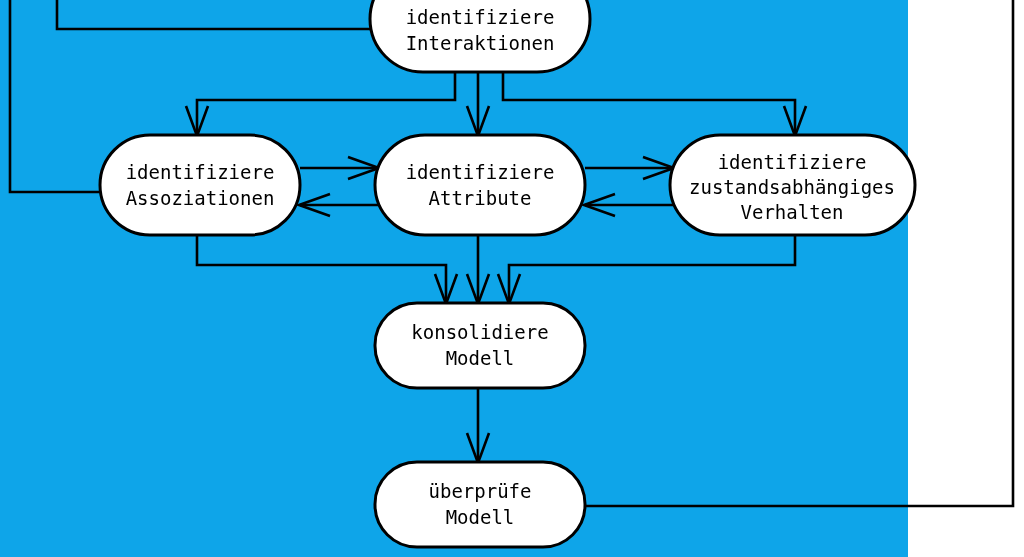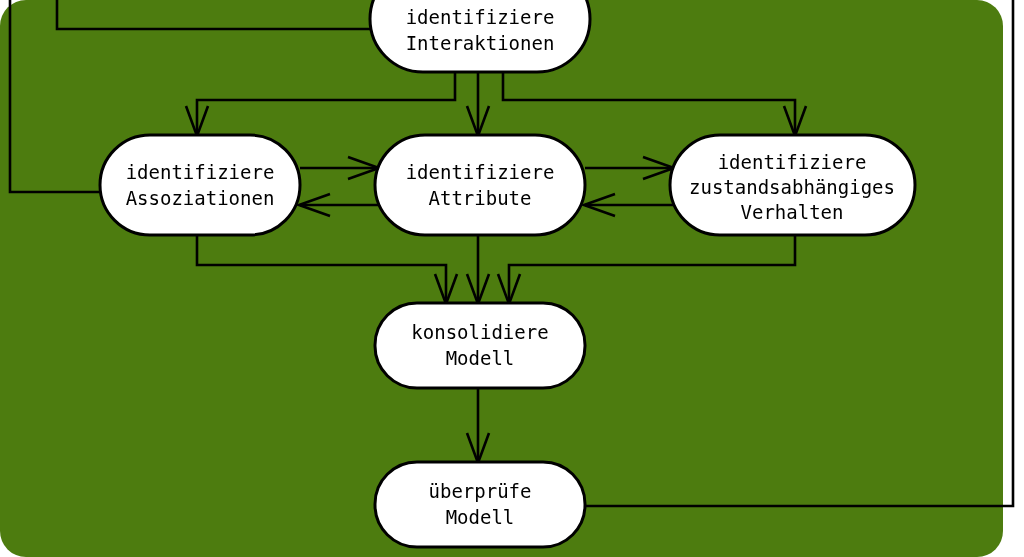--- a/index.html
+++ b/index.html
@@ -8,24 +8,23 @@
     background: #ffffff;
   }
   body {
     width: 1024px;
     height: 557px;
     overflow: hidden;
     font-family: "DejaVu Sans Mono", "Liberation Mono", monospace;
   }
   #diagram-root {
     position: relative;
-    width: 1003px;
+    width: 908px;
     height: 557px;
-    background: #4d7c0f;
-    border-radius: 26px;
+    background: #0ea5e9;
   }
   svg#flow {
     display: block;
     width: 1024px;
     height: 557px;
   }
   .node-shape {
     fill: #ffffff;
     stroke: #000000;
     stroke-width: 3;

